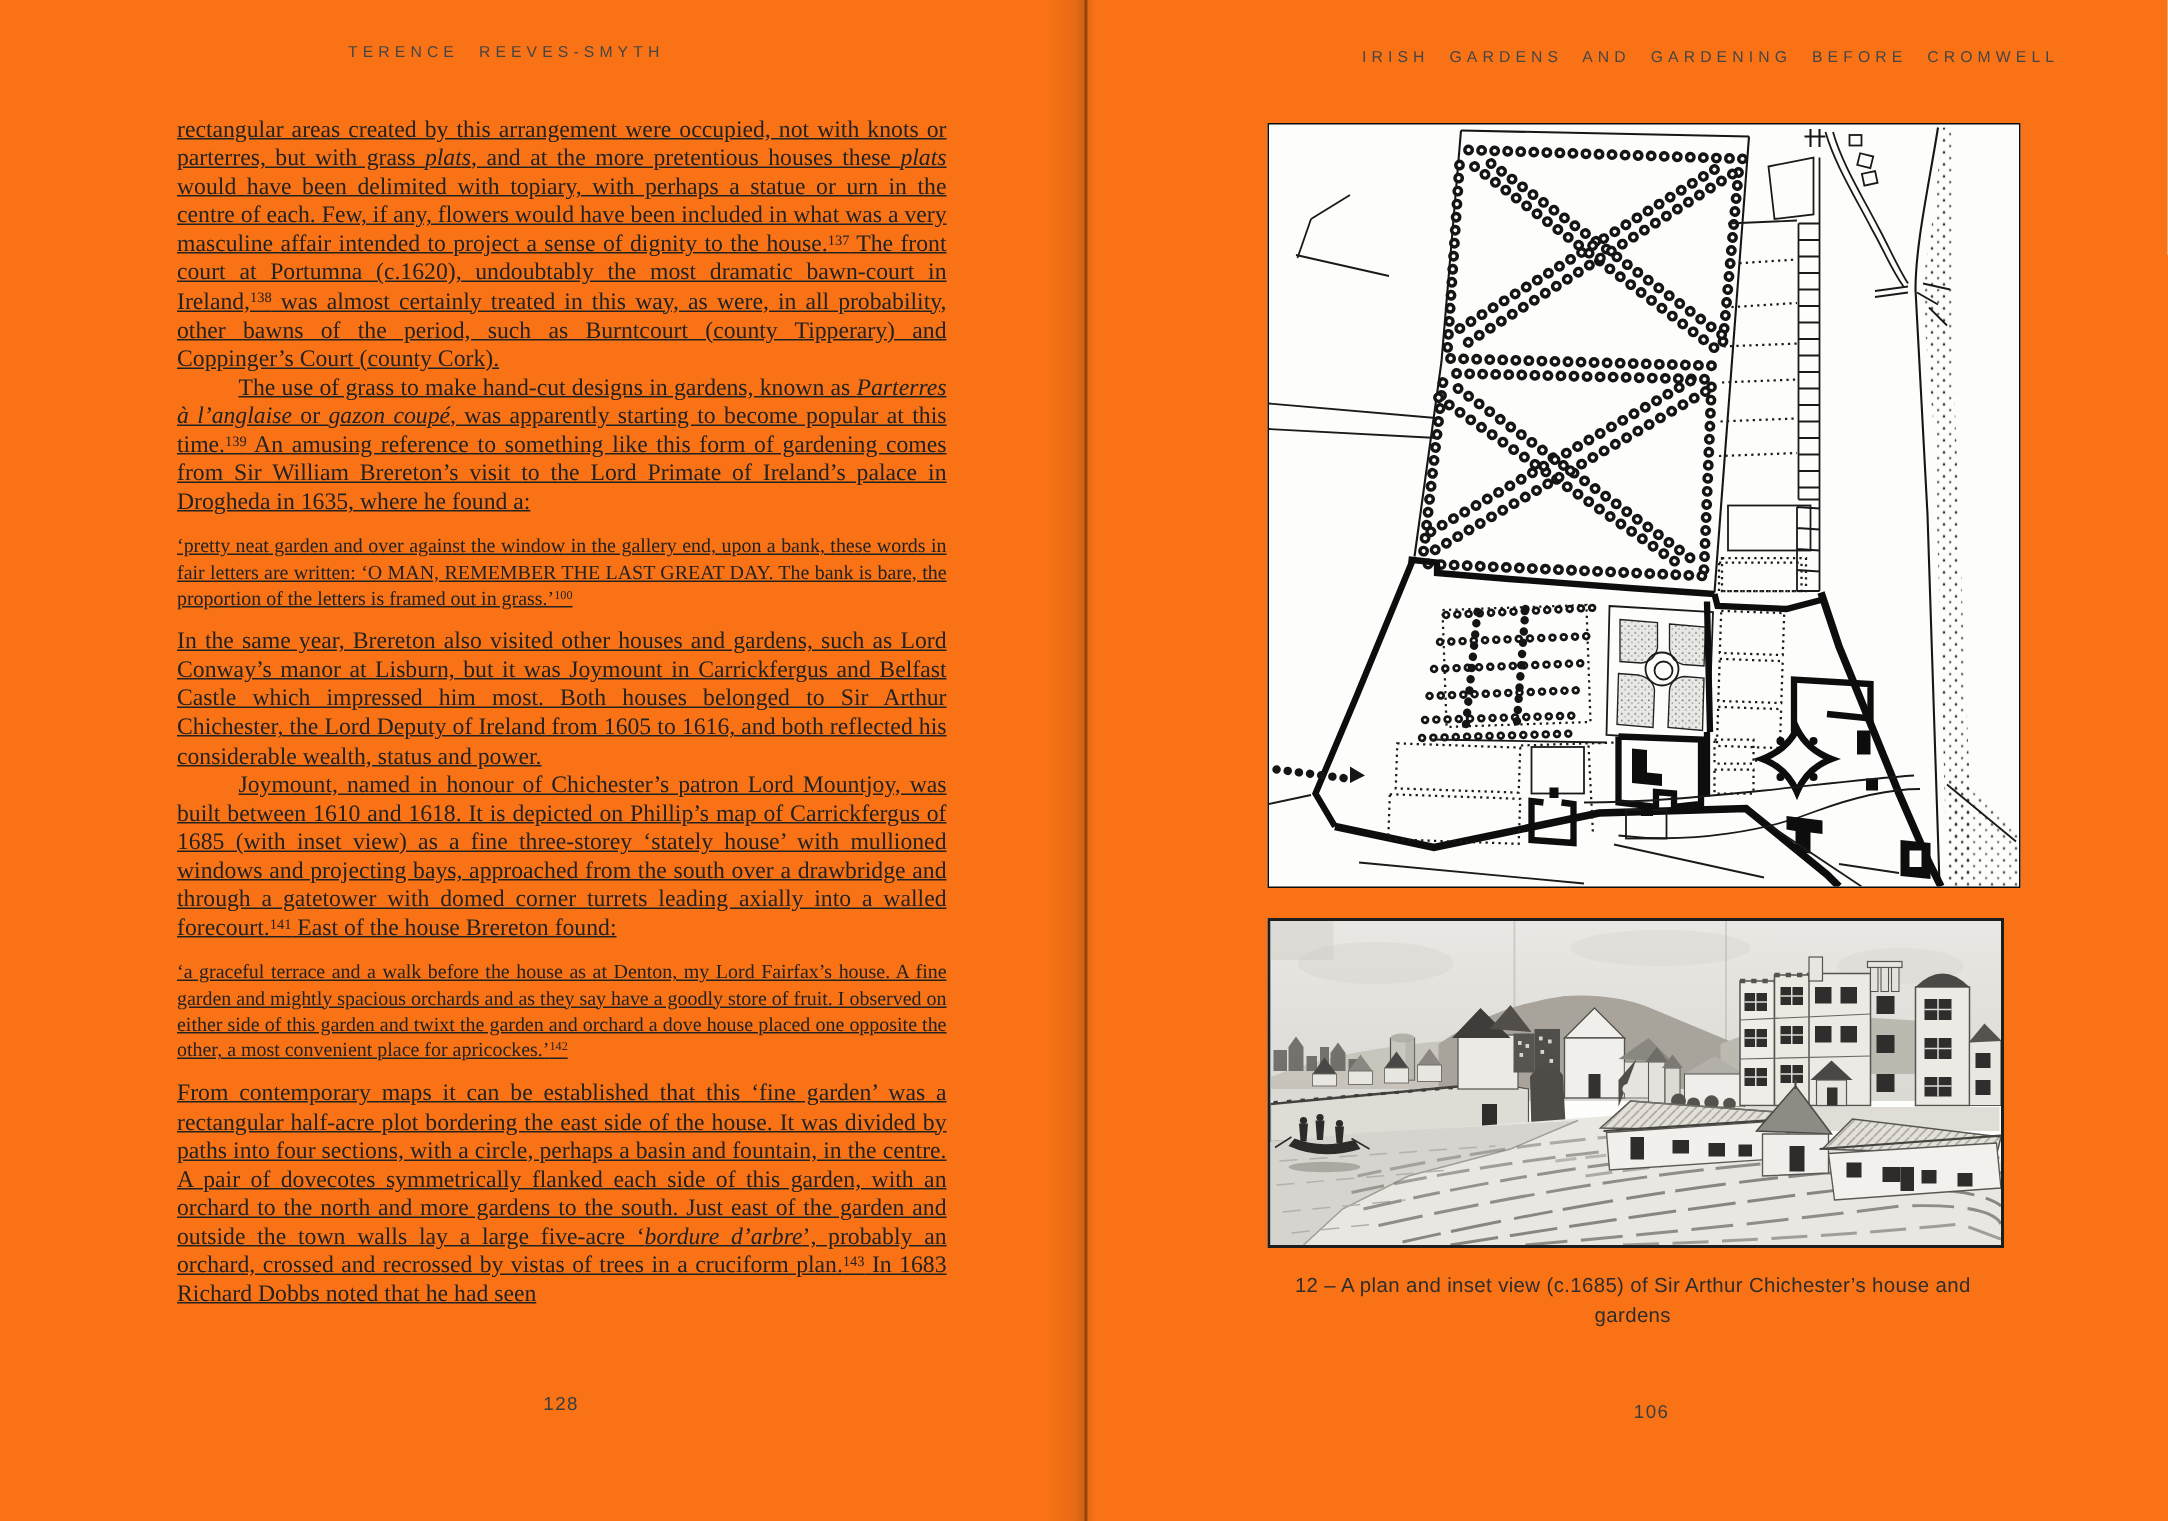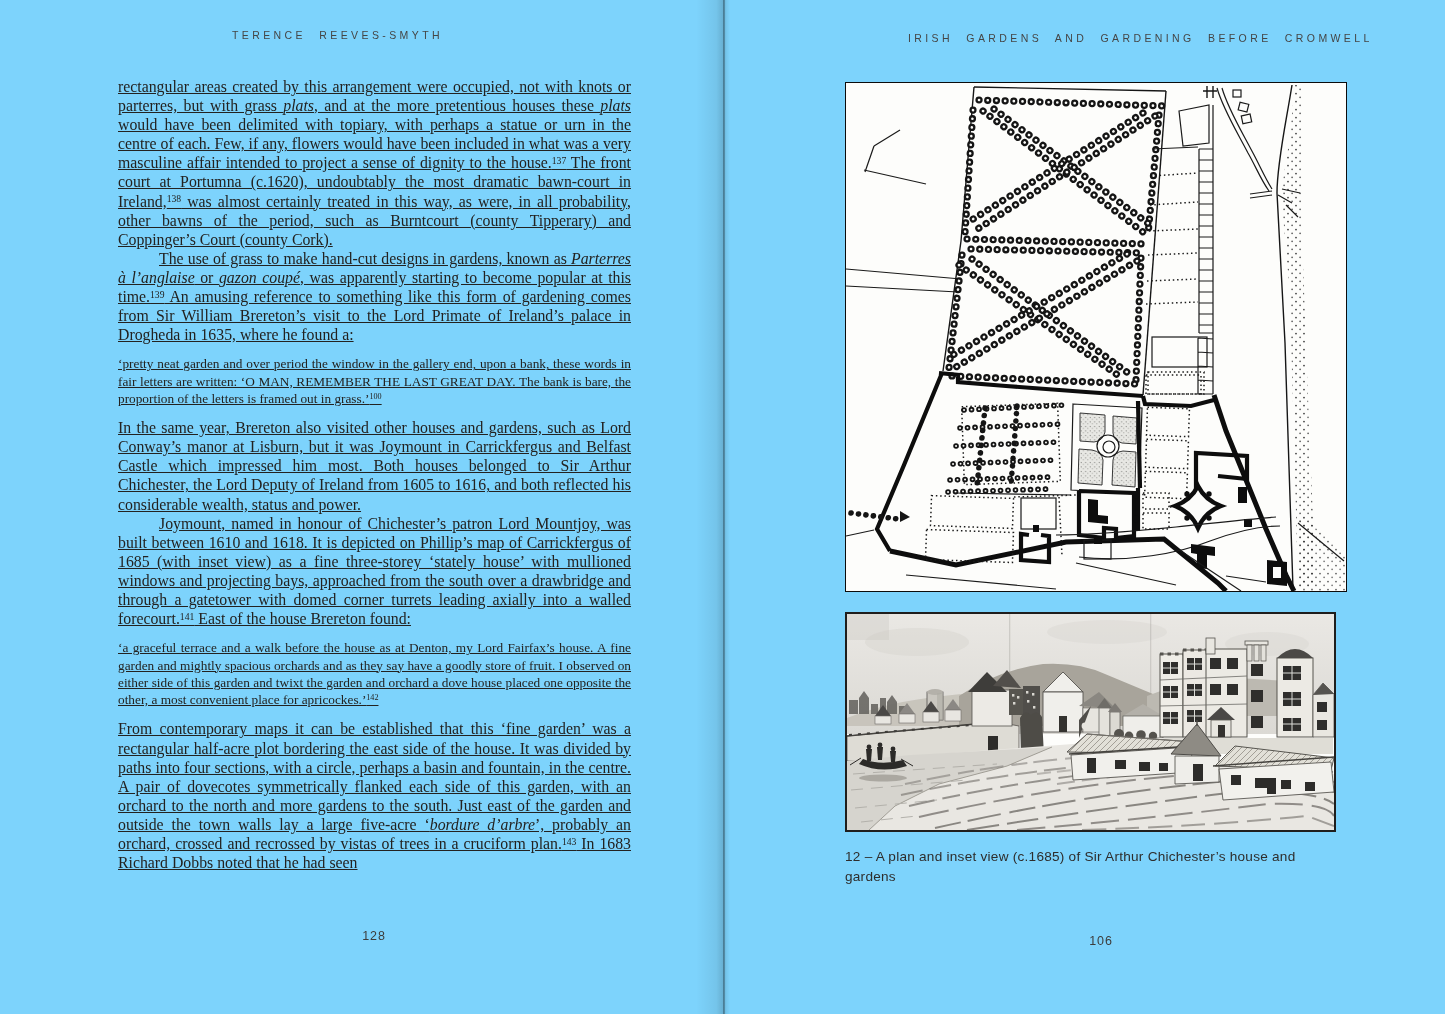--- a/index.html
+++ b/index.html
@@ -1,18 +1,18 @@
 <!DOCTYPE html>
 <html><head>
 <meta charset="utf-8">
 <style>
   html,body{margin:0;padding:0;}
   body{width:1445px;height:1014px;background:#fdfdfb;overflow:hidden;
        font-family:"Liberation Serif",serif;-webkit-font-smoothing:antialiased;}
-  .spread{position:relative;width:1445px;height:1014px;background:#7dd3fc;}
+  .spread{position:relative;width:1445px;height:1014px;background:#f97316;}
   .page{position:absolute;top:0;height:1014px;}
   .page-left{left:0;width:723px;}
   .page-right{left:725px;width:796px;}
   .gutter{position:absolute;top:0;left:696px;width:34px;height:1014px;
     background:linear-gradient(to right, rgba(0,0,0,0) 0%, rgba(0,0,0,0.07) 60%,
       rgba(0,0,0,0.16) 78%, rgba(0,0,0,0.5) 82%, rgba(0,0,0,0.08) 87%, rgba(0,0,0,0) 100%);}
   .running-head{position:absolute;font-family:"Liberation Sans",sans-serif;
     font-size:10.5px;letter-spacing:3.4px;word-spacing:7px;color:#454545;white-space:nowrap;}
   .rh-left{left:232px;top:29px;}
   .rh-right{left:183px;top:32px;}
@@ -24,21 +24,21 @@
   .text-col i{font-style:italic;}
   .text-col sup{font-size:61%;position:relative;top:-0.45em;vertical-align:baseline;line-height:0;}
   .folio{position:absolute;font-family:"Liberation Sans",sans-serif;font-size:12.5px;
     letter-spacing:1px;color:#3d3d3c;width:40px;text-align:right;}
   .folio-left{left:346px;top:929px;}
   .folio-right{left:348px;top:934px;}
   figure{margin:0;position:absolute;background:#fdfdfb;}
   .plan-figure{left:120px;top:82px;width:500px;height:508px;border:1.6px solid #0c0c0c;}
   .view-figure{left:120px;top:612px;width:487px;height:216px;border:2px solid #1f1e1d;}
   figure svg{display:block;width:100%;height:100%;}
-  .caption{position:absolute;left:120px;top:847px;width:487px;
+  .caption{position:absolute;left:120px;top:847px;width:487px;text-align:center;
     font-family:"Liberation Sans",sans-serif;font-size:13.6px;line-height:19.5px;
     letter-spacing:.25px;color:#2e2d2c;}
   
   .thin{stroke:#1a1a1a;stroke-width:1.2;fill:none;}
   .thin13{stroke:#161616;stroke-width:1.4;fill:none;}
   .dot{stroke:#1a1a1a;stroke-width:1.5;stroke-dasharray:1.5 2.8;fill:none;}
   .wall{stroke:#0d0d0d;stroke-width:5;fill:none;stroke-linejoin:miter;}
   .wall4{stroke:#0d0d0d;stroke-width:4.2;fill:none;}
   .tl{stroke:#151515;stroke-width:7.2;stroke-linecap:round;stroke-dasharray:.1 8.6;fill:none;}
   .tw{stroke:#fbfbf9;stroke-width:2.6;stroke-linecap:round;stroke-dasharray:.1 8.6;fill:none;}
@@ -48,21 +48,21 @@
 </head>
 <body>
 
 <div class="spread">
 
   <section class="page page-left">
     <div class="running-head rh-left">TERENCE REEVES-SMYTH</div>
     <div class="text-col">
       <div class="para"><span>rectangular areas created by this arrangement were occupied, not with knots or parterres, but with grass </span><i>plats</i><span>, and at the more pretentious houses these </span><i>plats</i><span> would have been delimited with topiary, with perhaps a statue or urn in the centre of each. Few, if any, flowers would have been included in what was a very masculine affair intended to project a sense of dignity to the house.</span><sup>137</sup><span> The front court at Portumna (c.1620), undoubtably the most dramatic bawn-court in Ireland,</span><sup>138</sup><span> was almost certainly treated in this way, as were, in all probability, other bawns of the period, such as Burntcourt (county Tipperary) and Coppinger’s Court (county Cork).</span></div>
       <div class="para indent"><span>The use of grass to make hand-cut designs in gardens, known as </span><i>Parterres à l’anglaise</i><span> or </span><i>gazon coupé</i><span>, was apparently starting to become popular at this time.</span><sup>139</sup><span> An amusing reference to something like this form of gardening comes from Sir William Brereton’s visit to the Lord Primate of Ireland’s palace in Drogheda in 1635, where he found a:</span></div>
-      <div class="quote"><span>‘pretty neat garden and over period the window in the gallery end, upon a bank, these words in fair letters are written: ‘O MAN, REMEMBER THE LAST GREAT DAY. The bank is bare, the proportion of the letters is framed out in grass.’</span><sup>100</sup></div>
+      <div class="quote"><span>‘pretty neat garden and over against the window in the gallery end, upon a bank, these words in fair letters are written: ‘O MAN, REMEMBER THE LAST GREAT DAY. The bank is bare, the proportion of the letters is framed out in grass.’</span><sup>100</sup></div>
       <div class="para"><span>In the same year, Brereton also visited other houses and gardens, such as Lord Conway’s manor at Lisburn, but it was Joymount in Carrickfergus and Belfast Castle which impressed him most. Both houses belonged to Sir Arthur Chichester, the Lord Deputy of Ireland from 1605 to 1616, and both reflected his considerable wealth, status and power.</span></div>
       <div class="para indent"><span>Joymount, named in honour of Chichester’s patron Lord Mountjoy, was built between 1610 and 1618. It is depicted on Phillip’s map of Carrickfergus of 1685 (with inset view) as a fine three-storey ‘stately house’ with mullioned windows and projecting bays, approached from the south over a drawbridge and through a gatetower with domed corner turrets leading axially into a walled forecourt.</span><sup>141</sup><span> East of the house Brereton found:</span></div>
       <div class="quote"><span>‘a graceful terrace and a walk before the house as at Denton, my Lord Fairfax’s house. A fine garden and mightly spacious orchards and as they say have a goodly store of fruit. I observed on either side of this garden and twixt the garden and orchard a dove house placed one opposite the other, a most convenient place for apricockes.’</span><sup>142</sup></div>
       <div class="para"><span>From contemporary maps it can be established that this ‘fine garden’ was a rectangular half-acre plot bordering the east side of the house. It was divided by paths into four sections, with a circle, perhaps a basin and fountain, in the centre. A pair of dovecotes symmetrically flanked each side of this garden, with an orchard to the north and more gardens to the south. Just east of the garden and outside the town walls lay a large five-acre ‘</span><i>bordure d’arbre</i><span>’, probably an orchard, crossed and recrossed by vistas of trees in a cruciform plan.</span><sup>143</sup><span> In 1683 Richard Dobbs noted that he had seen</span></div>
     </div>
     <div class="folio folio-left">128</div>
   </section>
 
   <div class="gutter"></div>
 

